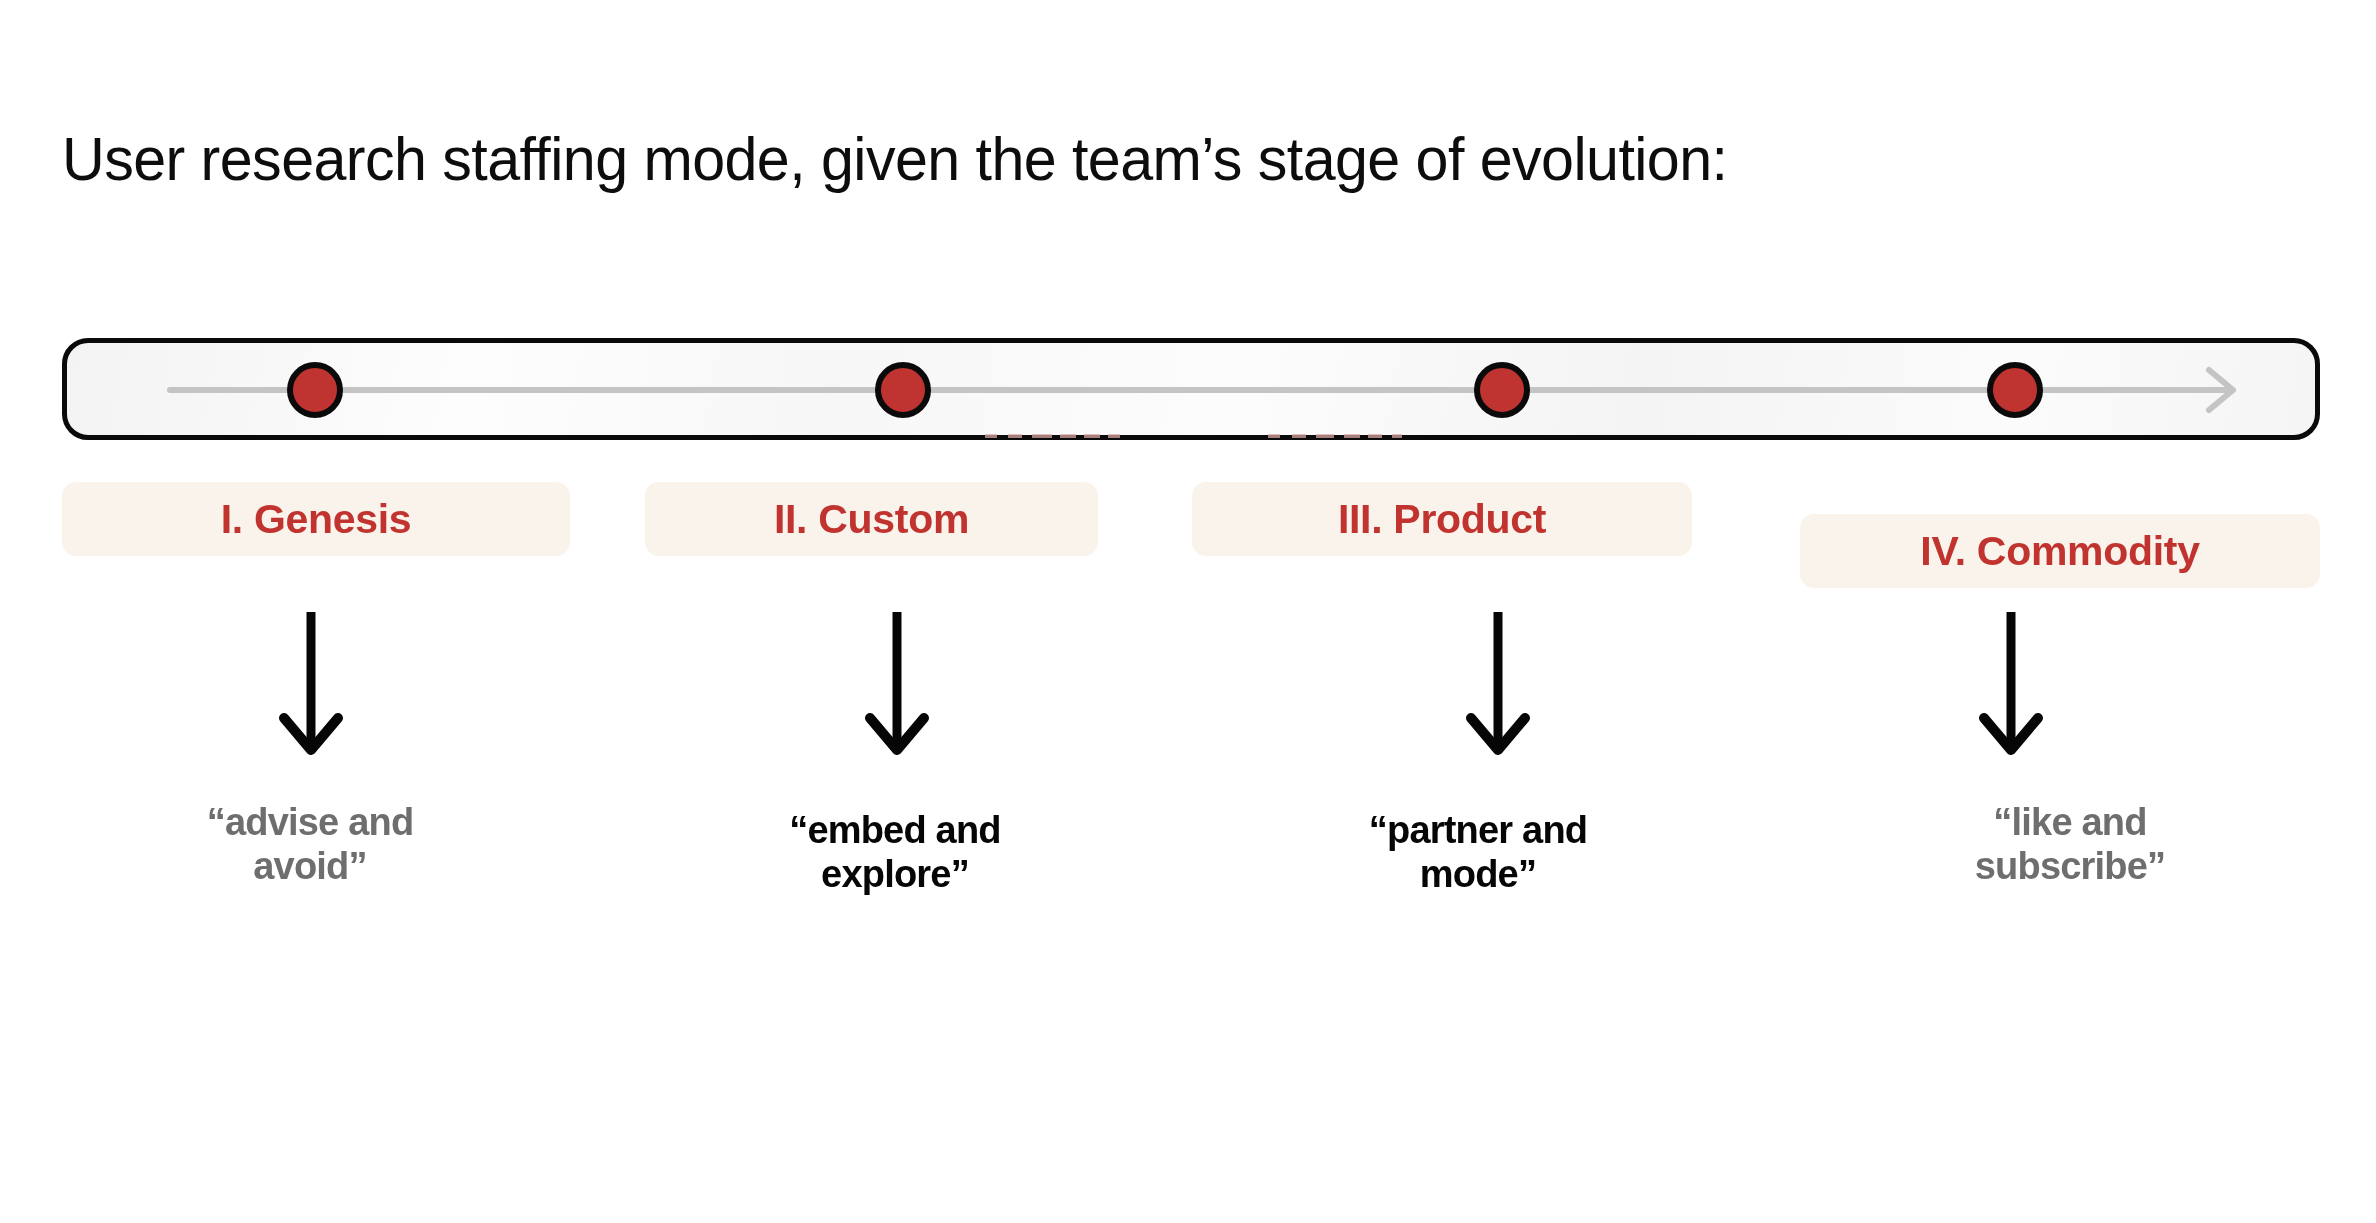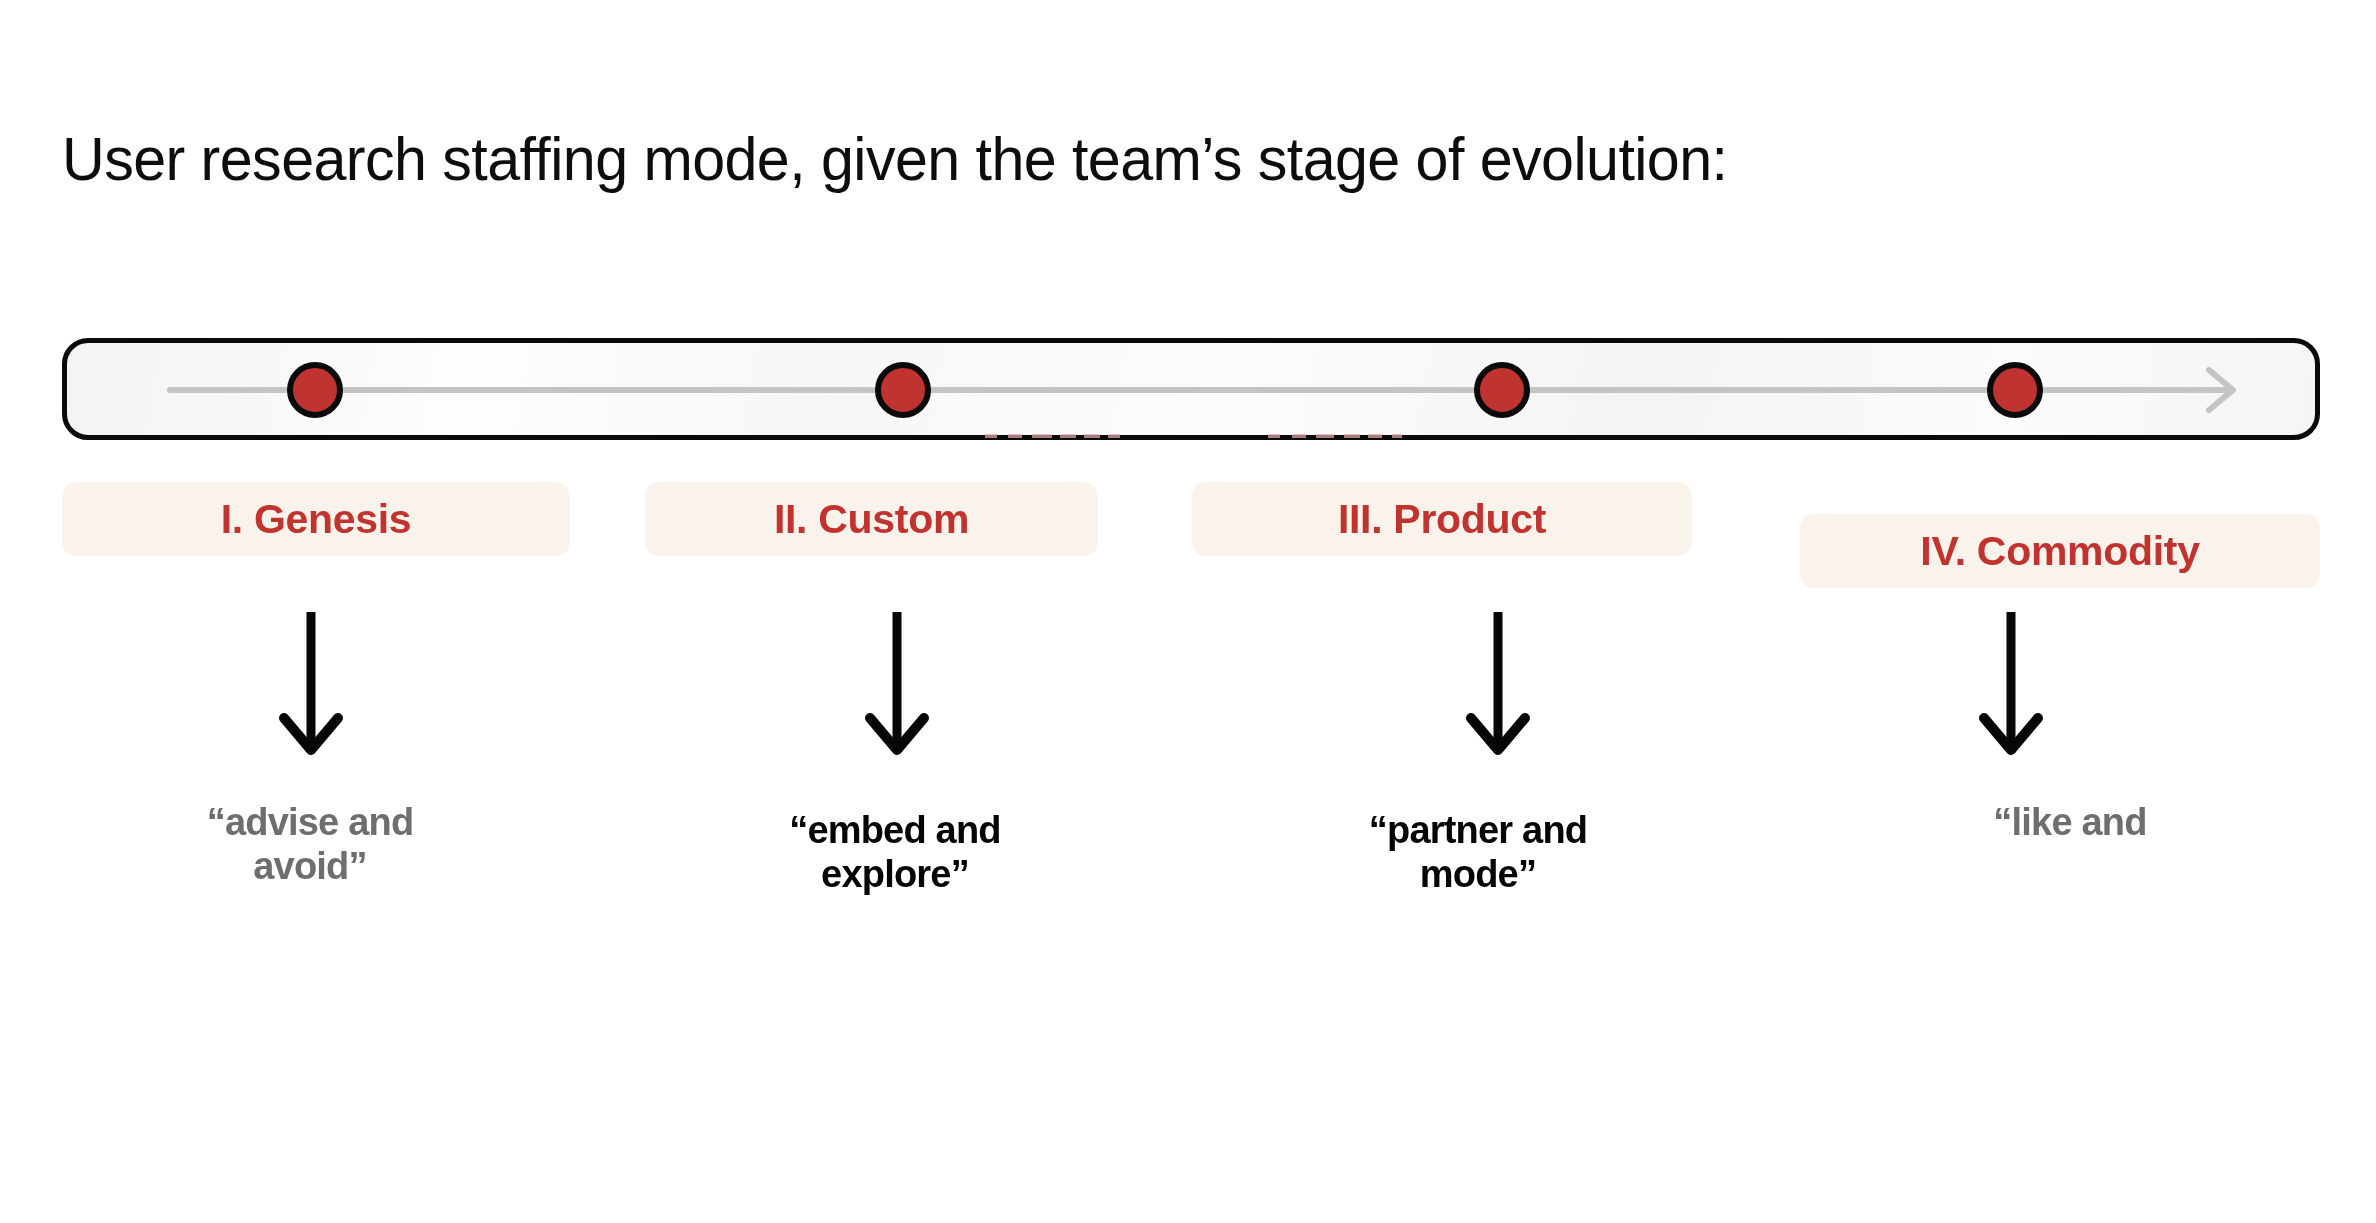--- a/index.html
+++ b/index.html
@@ -233,15 +233,16 @@
   <div class="caption strong" style="left:665px;">
     <span class="l">“embed and</span>
     <span class="l">explore”</span>
   </div>
   <div class="caption strong" style="left:1248px;">
     <span class="l">“partner and</span>
     <span class="l">mode”</span>
   </div>
   <div class="caption muted" style="left:1840px;">
     <span class="l">“like and</span>
+    <span class="l">subscribe”</span>
   </div>
 
 </div>
 
 </body></html>

